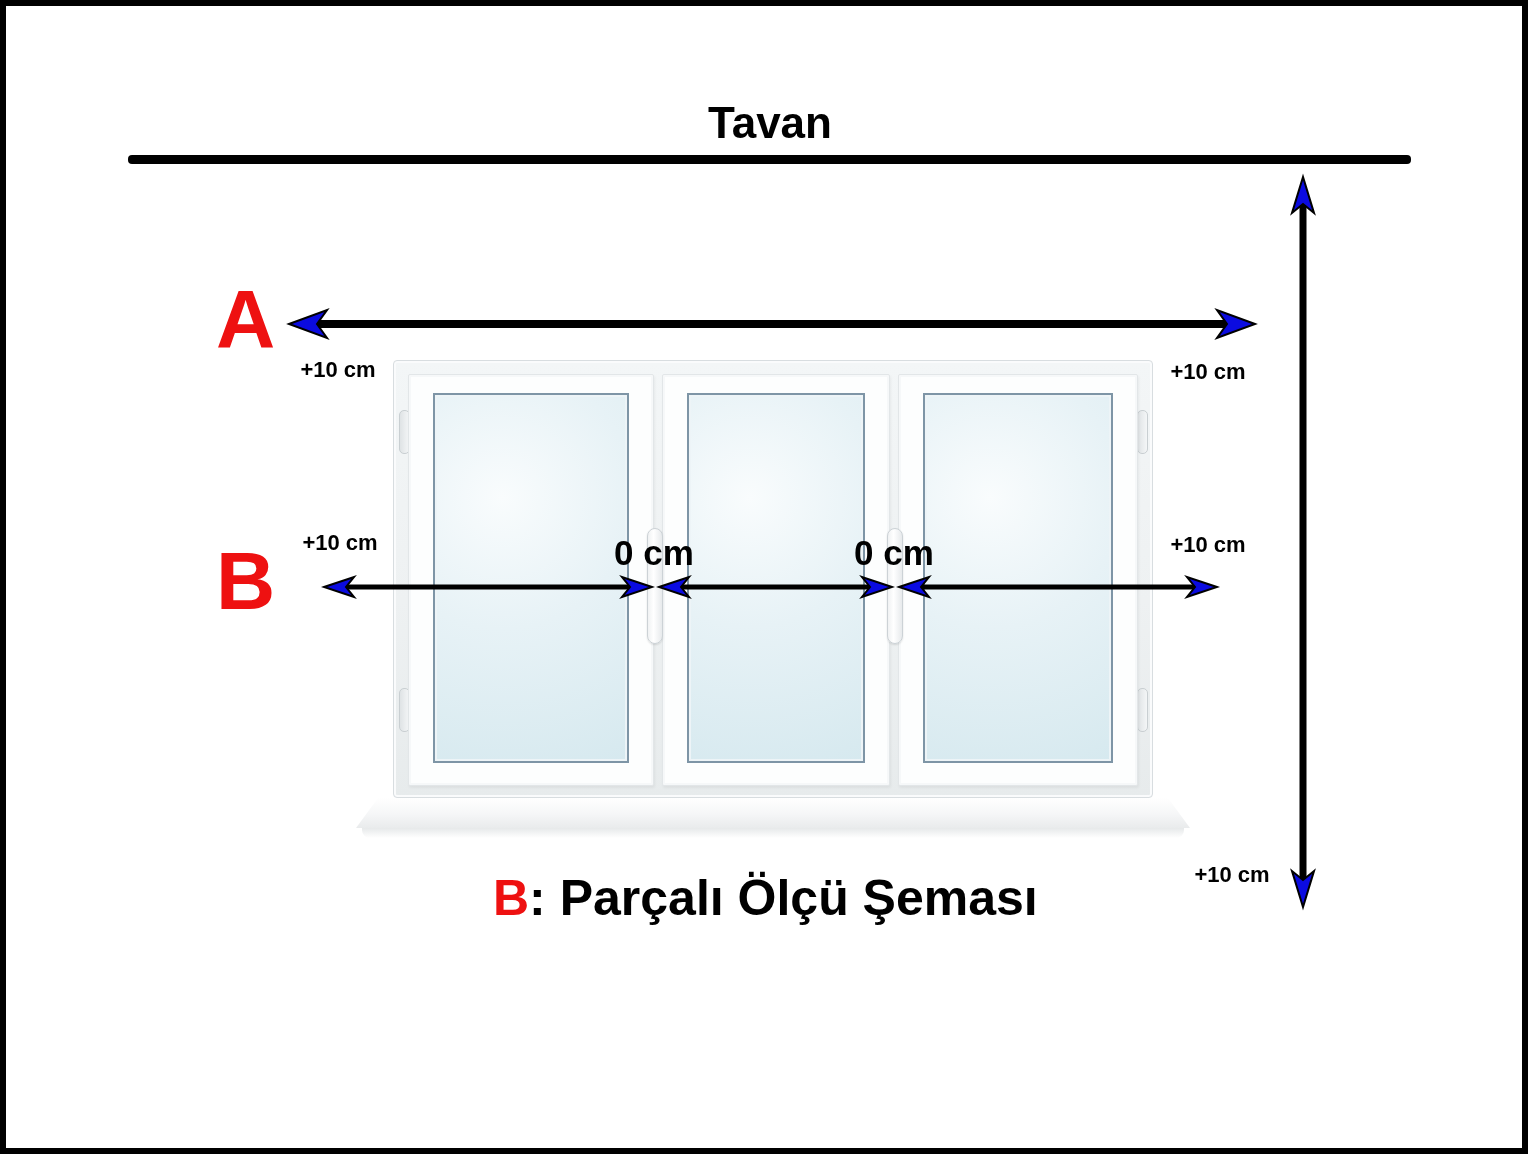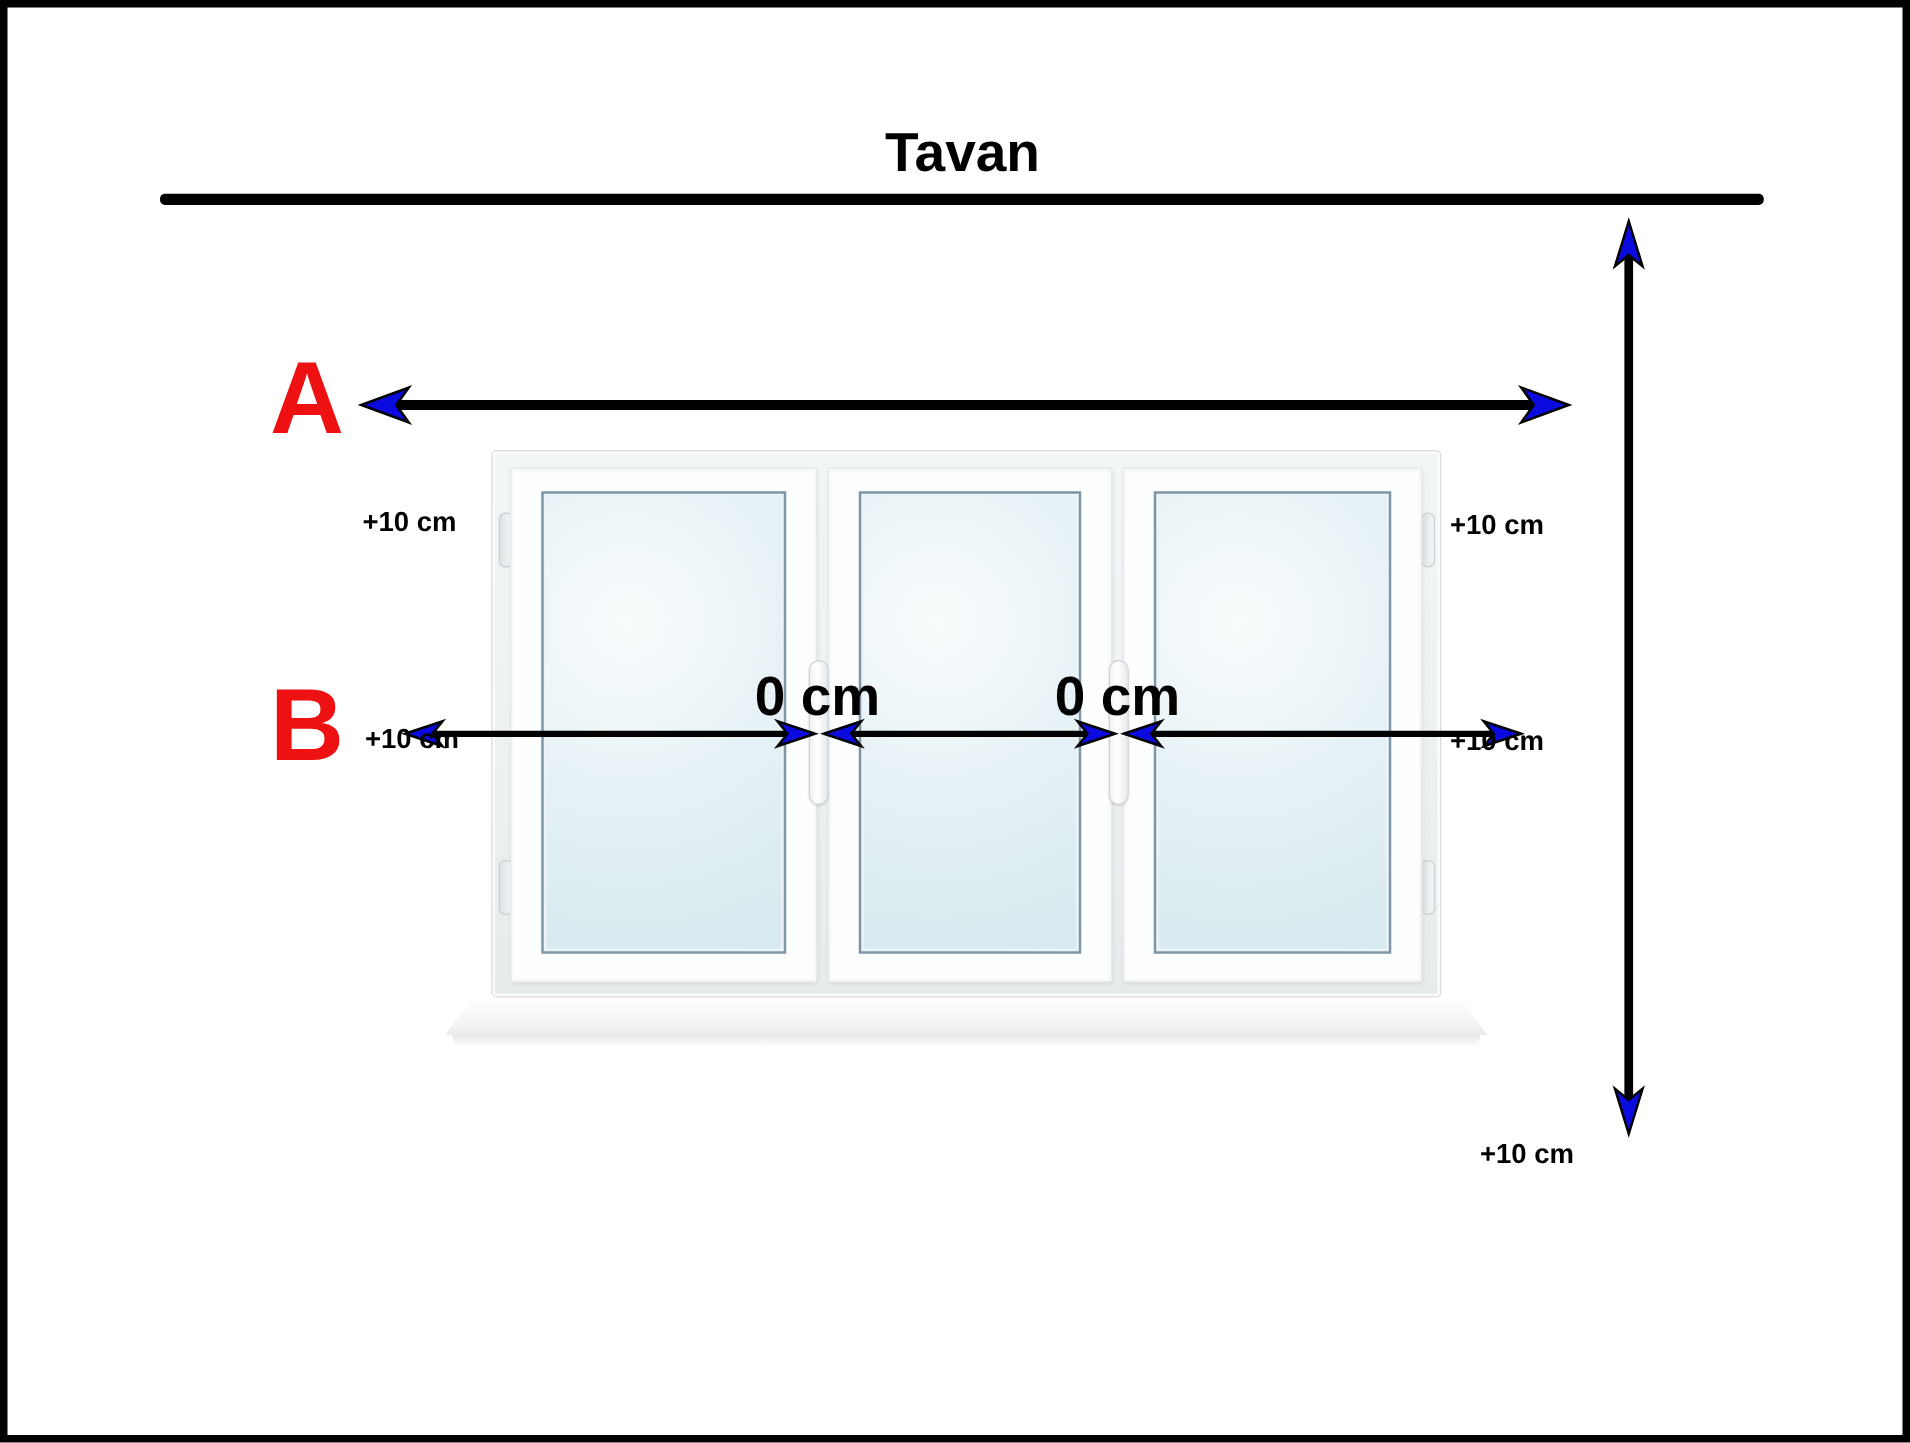--- a/index.html
+++ b/index.html
@@ -24,29 +24,29 @@
     background:var(--line-black,#000);border-radius:4px;
   }
   .big-letter{
     font-size:82px;font-weight:bold;line-height:1;
     color:var(--accent-red,#ee1111);
   }
   .letter-a{left:210px;top:272px;}
   .letter-b{left:210px;top:534px;}
   .small-label{
     font-size:22px;font-weight:bold;color:#000;
-    width:96px;line-height:1.1;margin-top:48px;
+    width:96px;text-align:center;line-height:1.1;
   }
   .lab-a-left{left:284px;top:352px;}
   .lab-a-right{left:1154px;top:354px;}
   .lab-b-left{left:286px;top:525px;}
   .lab-b-right{left:1154px;top:527px;}
   .lab-v-bottom{left:1178px;top:857px;}
   .zero-label{
-    font-size:44px;font-weight:bold;color:#000;
+    font-size:35px;font-weight:bold;color:#000;
     width:112px;text-align:center;line-height:1.1;
   }
   .zero-1{left:592px;top:528px;}
   .zero-2{left:832px;top:528px;}
   
   .legend{left:487px;top:856px;}
   .legend-line{font-size:50px;font-weight:bold;line-height:72px;color:#000;white-space:nowrap;}
   .legend-letter{color:var(--accent-red,#ee1111);}
   
   .window-frame{
@@ -154,15 +154,16 @@
   <div class="abs small-label lab-b-right">+10 cm</div>
 
   <svg class="abs" style="left:1280px;top:167px;" width="34" height="740" viewBox="0 0 34 740">
     <line x1="17" y1="32" x2="17" y2="706" stroke="var(--line-black)" stroke-width="7"></line>
     <polygon points="17,4 6,40 17,31 28,40" fill="var(--arrow-blue)" stroke="var(--line-black)" stroke-width="2"></polygon>
     <polygon points="17,734 6,698 17,707 28,698" fill="var(--arrow-blue)" stroke="var(--line-black)" stroke-width="2"></polygon>
   </svg>
   <div class="abs small-label lab-v-bottom">+10 cm</div>
 
   <div class="abs legend">
+    <div class="legend-line"><span class="legend-letter">B</span><span>: Parçalı Ölçü Şeması</span></div>
   </div>
 
 </div>
 
 </body></html>

